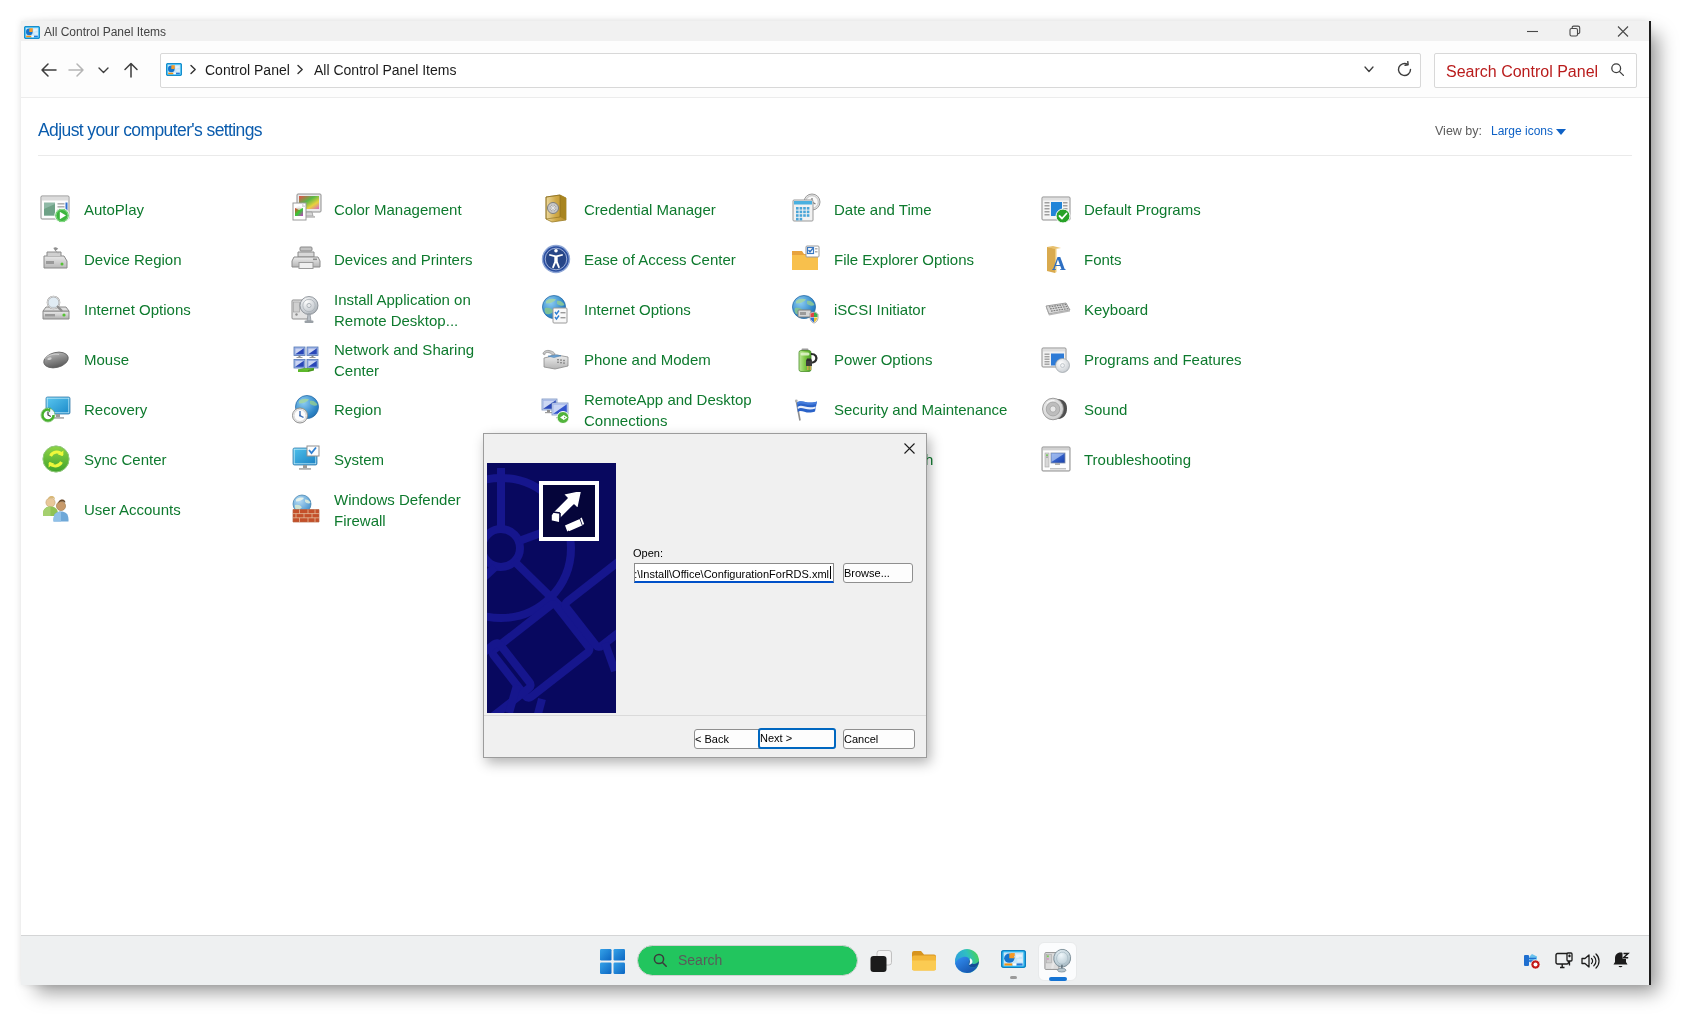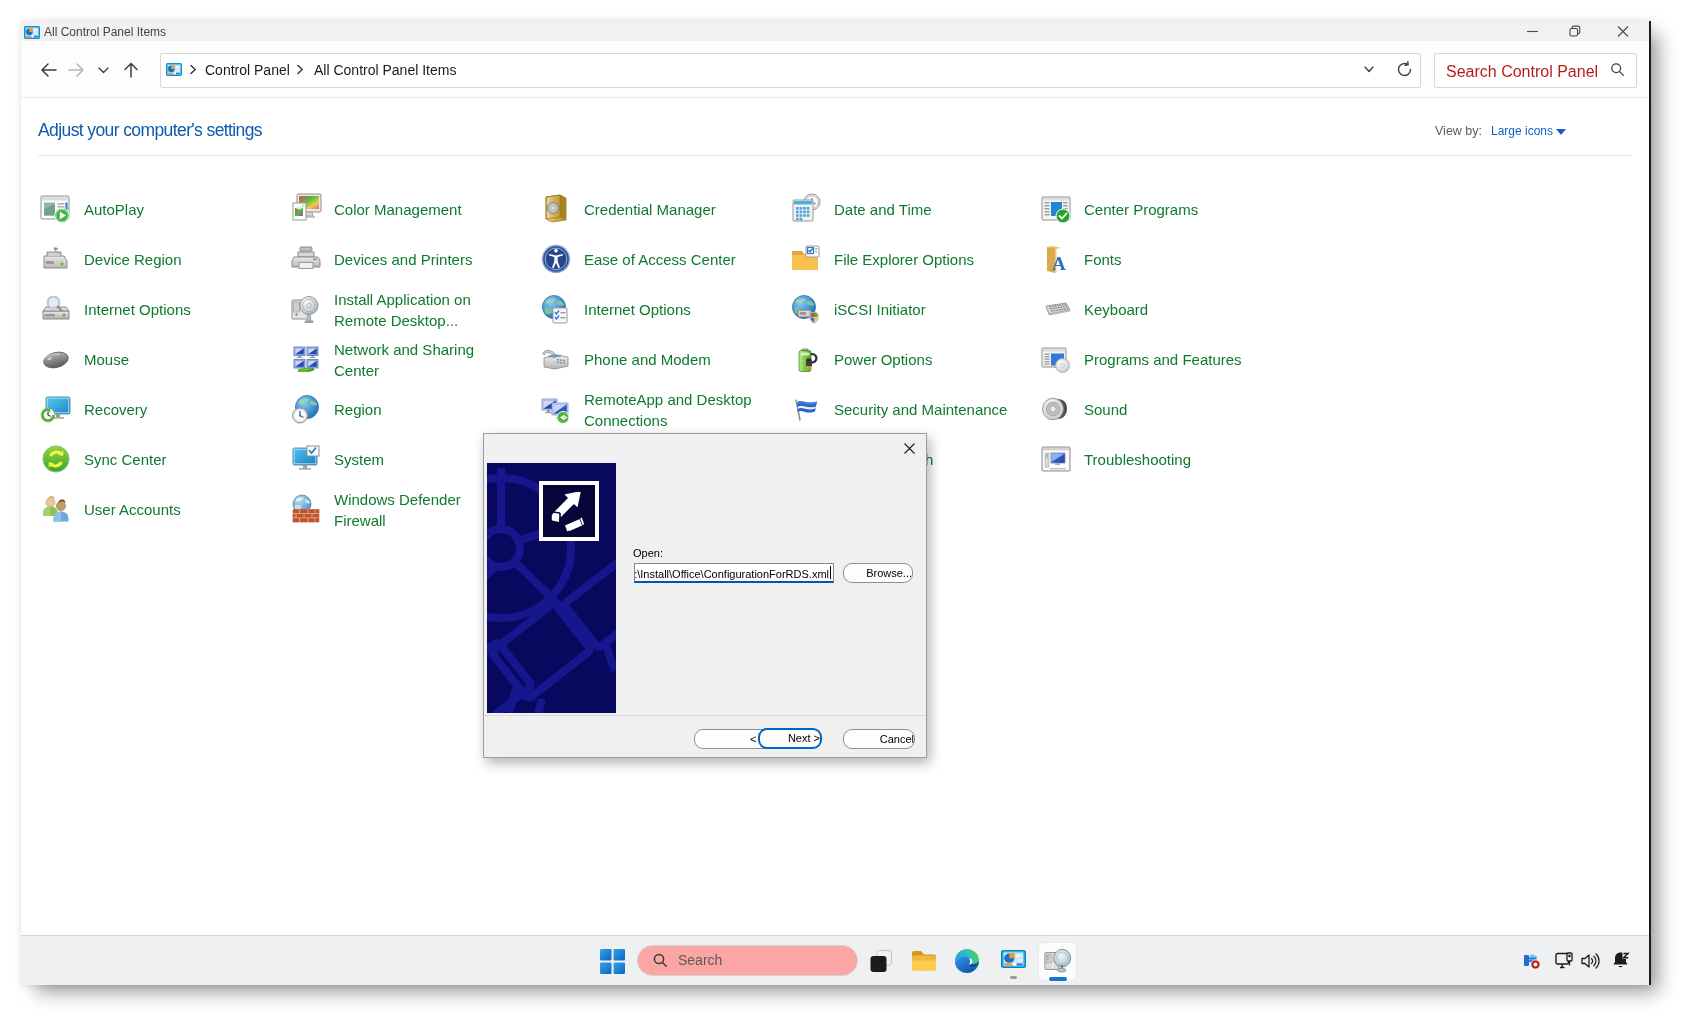--- a/index.html
+++ b/index.html
@@ -14,24 +14,24 @@
 .crumb{font-size:14px;color:#1b1b1b;}
 .heading{left:38px;top:120px;font-size:17.5px;letter-spacing:-0.6px;color:#0b5cad;z-index:5;}
 .sep{left:38px;top:155px;width:1594px;height:1px;background:#eaeaea;z-index:5;}
 .item-label{font-size:15px;color:#0e7a2e;z-index:5;}
 .navsvg{z-index:7;}
 
 .dlg{left:483px;top:433px;width:444px;height:325px;background:#f0f0f0;border:1px solid #9c9c9c;box-sizing:border-box;box-shadow:3px 5px 12px rgba(0,0,0,0.30);z-index:30;}
 .dlg-title{left:0;top:0;width:100%;height:26px;background:#fafafa;}
 .dlg-title span{position:absolute;left:9px;top:7px;font-size:12px;color:#111;}
 .navy{left:3px;top:29px;width:129px;height:250px;background:#0a0a66;}
-.btn{position:absolute;background:#fdfdfd;border:1px solid #8f8f8f;border-radius:9px;box-sizing:border-box;font-size:11px;color:#000;text-align:right;}
+.btn{position:absolute;background:#fdfdfd;border:1px solid #8f8f8f;border-radius:3px;box-sizing:border-box;font-size:11px;color:#000;text-align:left;}
 
 .taskbar{left:21px;top:935px;width:1628px;height:50px;background:#eef0f1;border-top:1px solid #d4d5d6;box-sizing:border-box;z-index:20;}
-.searchpill{position:absolute;left:616px;top:9px;width:221px;height:31px;background:#fca5a5;border:1px solid #d2d2d2;border-radius:16px;box-sizing:border-box;text-align:right;}
+.searchpill{position:absolute;left:616px;top:9px;width:221px;height:31px;background:#22c55e;border:1px solid #d2d2d2;border-radius:16px;box-sizing:border-box;text-align:right;}
 </style>
 </head>
 <body>
 <div class="a screen"></div>
 <div class="a rightline"></div>
 <div class="a titlebar"></div>
 <div class="a toolbar"></div>
 <svg width="0" height="0" style="position:absolute">
 <defs>
 <symbol id="cpicon" viewBox="0 0 16 13">
@@ -185,21 +185,21 @@
       <rect x="4.5" y="18" width="5" height="1.5"></rect>
       <rect x="4.5" y="21" width="5" height="1.5"></rect>
       <rect x="23" y="9" width="4.5" height="1.5"></rect>
       <rect x="23" y="12" width="4.5" height="1.5"></rect>
       <rect x="23" y="15" width="4.5" height="1.5"></rect>
     </g>
 <rect x="11" y="9" width="11" height="14" fill="#2285d8"></rect>
 <circle cx="23" cy="23" r="7" fill="#28a228" stroke="#fff"></circle>
 <path d="M19.5 23 L22 25.5 L26.5 20.5" fill="none" stroke="#fff" stroke-width="1.8" stroke-linecap="round" stroke-linejoin="round"></path>
   </svg>
-<div class="a item-label" style="left:1084px;top:199.5px;line-height:19px">Center Programs</div>
+<div class="a item-label" style="left:1084px;top:199.5px;line-height:19px">Default Programs</div>
 <svg class="a" style="left:40px;top:243.5px;z-index:5" width="32" height="32" viewBox="0 0 32 32">
     <defs>
       <linearGradient id="dmg" x1="0" y1="0" x2="0" y2="1">
         <stop offset="0" stop-color="#e8e8e8"></stop>
         <stop offset="1" stop-color="#b8b8b8"></stop>
       </linearGradient>
     </defs>
 <path d="M4 12 L24 12 L27 17 L27 24 L4 24 Z" fill="url(#dmg)" stroke="#8a8a8a"></path>
 <path d="M7 12 L7 8 L21 8 L21 12" fill="#d0d0d0" stroke="#8a8a8a"></path>
 <rect x="6" y="17" width="8" height="3" fill="#9a9a9a"></rect>
@@ -662,21 +662,21 @@
   </div>
   <div class="a" style="left:149px;top:113px;font-size:11px;color:#000">Open:</div>
   <div class="a" style="left:150px;top:129px;width:200px;height:20px;background:#fff;border:1px solid #8a8a8a;border-bottom:2px solid #0050c8;box-sizing:border-box;overflow:hidden">
     <div style="position:absolute;right:4px;top:3.5px;font-size:11px;white-space:nowrap;color:#000">C:\Install\Office\ConfigurationForRDS.xml</div>
     <div style="position:absolute;right:2px;top:2px;width:1.4px;height:13px;background:#000"></div>
   </div>
   <div class="btn" style="left:359px;top:129px;width:70px;height:20px;line-height:18px">Browse...</div>
   <div class="a" style="left:0px;top:281px;width:442px;height:1px;background:#dadada"></div>
   <div class="a" style="left:0px;top:282px;width:442px;height:41px;background:#f0f0f0"></div>
   <div class="btn" style="left:210px;top:295px;width:91px;height:20px;line-height:18px">&lt; Back</div>
-  <div class="btn" style="left:274px;top:294px;width:64px;height:21px;line-height:17px;border:2px solid #0067c0">Next &gt;</div>
+  <div class="btn" style="left:274px;top:294px;width:78px;height:21px;line-height:17px;border:2px solid #0067c0">Next &gt;</div>
   <div class="btn" style="left:359px;top:295px;width:72px;height:20px;line-height:18px">Cancel</div>
 </div>
 <div class="a taskbar">
   <svg class="a" style="left:579px;top:13px" width="25" height="25" viewBox="0 0 25 25">
     <defs>
         <linearGradient id="wl" x1="0" y1="0" x2="1" y2="1">
           <stop offset="0" stop-color="#35a2e8"></stop>
           <stop offset="1" stop-color="#0c66c2"></stop>
         </linearGradient>
       </defs>

